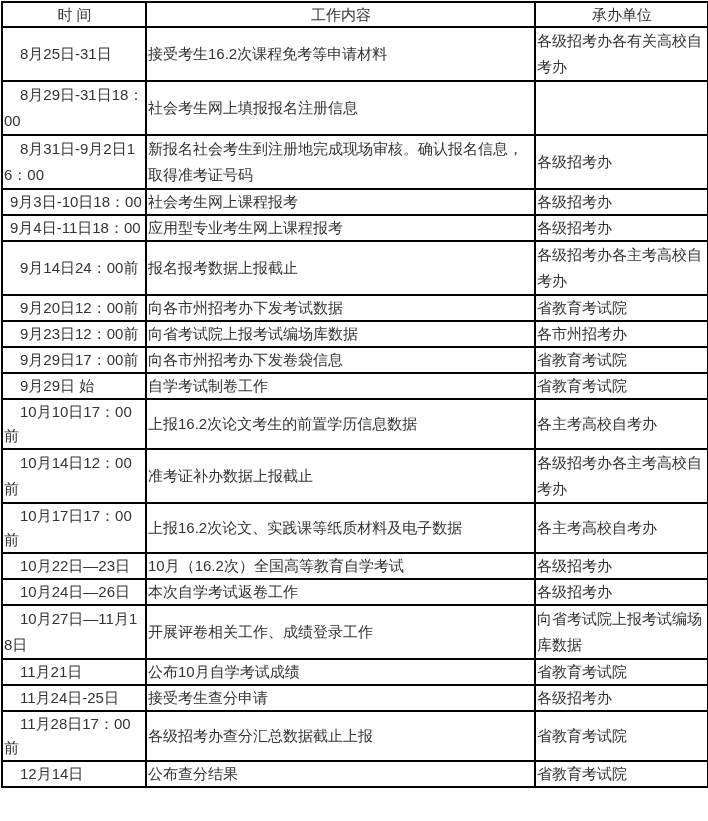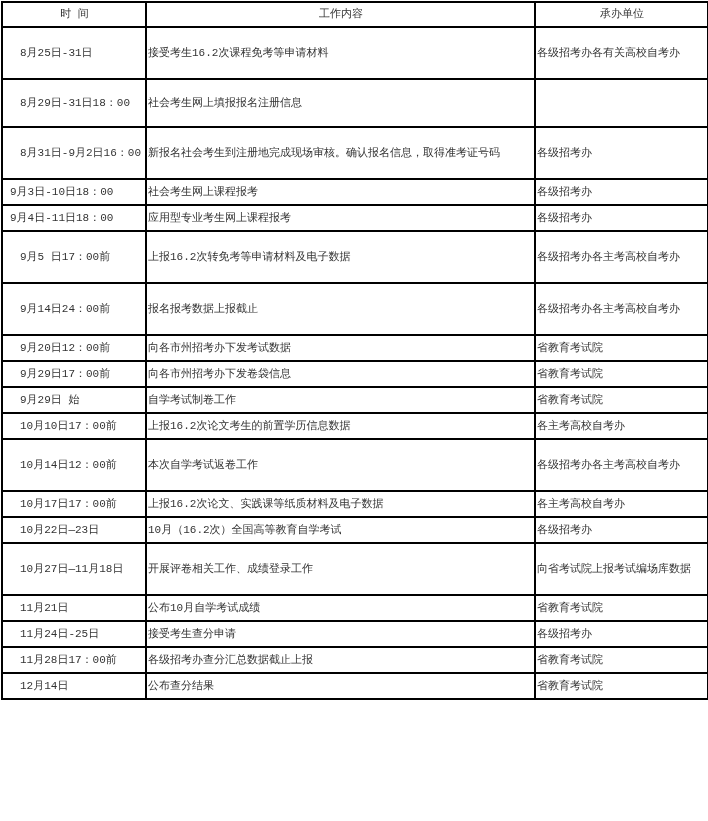--- a/index.html
+++ b/index.html
@@ -2,22 +2,22 @@
 <html><head>
 <meta charset="utf-8">
 <style>
   html, body { margin: 0; padding: 0; background: #ffffff; }
   body { width: 708px; height: 821px; overflow: hidden; position: relative; }
   table {
     position: absolute; left: 1px; top: 1px;
     border-collapse: collapse;
     width: 706px;
     table-layout: fixed;
-    font-family: Liberation Mono, monospace;
-    font-size: 11px;
+    font-family: Liberation Sans, sans-serif;
+    font-size: 15px;
     color: #333333;
   }
   td, th {
     border: 2px solid #000000;
     padding: 0 0 0 1px;
     vertical-align: middle;
     line-height: 26px;
     font-weight: normal;
     word-break: break-all;
     overflow: hidden;
@@ -69,62 +69,67 @@
         <td class="time"><span class="indent-s"></span><span>9月3日-10日18：00</span></td>
         <td>社会考生网上课程报考</td>
         <td>各级招考办</td>
       </tr>
       <tr class="h1">
         <td class="time"><span class="indent-s"></span><span>9月4日-11日18：00</span></td>
         <td>应用型专业考生网上课程报考</td>
         <td>各级招考办</td>
       </tr>
       <tr class="h2">
-        <td class="time"><span class="indent"></span><span>9月5 日17：00前</span></td>
-        <td>上报16.2次转免考等申请材料及电子数据</td>
-        <td>各级招考办各主考高校自考办</td>
-      </tr>
-      <tr class="h2">
         <td class="time"><span class="indent"></span><span>9月14日24：00前</span></td>
         <td>报名报考数据上报截止</td>
         <td>各级招考办各主考高校自考办</td>
       </tr>
       <tr class="h1">
         <td class="time"><span class="indent"></span><span>9月20日12：00前</span></td>
         <td>向各市州招考办下发考试数据</td>
         <td>省教育考试院</td>
+      </tr>
+      <tr class="h1">
+        <td class="time"><span class="indent"></span><span>9月23日12：00前</span></td>
+        <td>向省考试院上报考试编场库数据</td>
+        <td>各市州招考办</td>
       </tr>
       <tr class="h1">
         <td class="time"><span class="indent"></span><span>9月29日17：00前</span></td>
         <td>向各市州招考办下发卷袋信息</td>
         <td>省教育考试院</td>
       </tr>
       <tr class="h1">
         <td class="time"><span class="indent"></span><span>9月29日 始</span></td>
         <td>自学考试制卷工作</td>
         <td>省教育考试院</td>
       </tr>
       <tr class="h1">
         <td class="time"><span class="indent"></span><span>10月10日17：00前</span></td>
         <td>上报16.2次论文考生的前置学历信息数据</td>
         <td>各主考高校自考办</td>
       </tr>
       <tr class="h2">
         <td class="time"><span class="indent"></span><span>10月14日12：00前</span></td>
-        <td>本次自学考试返卷工作</td>
+        <td>准考证补办数据上报截止</td>
         <td>各级招考办各主考高校自考办</td>
       </tr>
       <tr class="h1">
         <td class="time"><span class="indent"></span><span>10月17日17：00前</span></td>
         <td>上报16.2次论文、实践课等纸质材料及电子数据</td>
         <td>各主考高校自考办</td>
       </tr>
       <tr class="h1">
         <td class="time"><span class="indent"></span><span>10月22日—23日</span></td>
         <td>10月（16.2次）全国高等教育自学考试</td>
+        <td>各级招考办</td>
+      </tr>
+      <tr class="h1">
+        <td class="time"><span class="indent"></span><span>10月24日—26日</span></td>
+        <td>本次自学考试返卷工作</td>
         <td>各级招考办</td>
       </tr>
       <tr class="h2">
         <td class="time"><span class="indent"></span><span>10月27日—11月18日</span></td>
         <td>开展评卷相关工作、成绩登录工作</td>
         <td>向省考试院上报考试编场库数据</td>
       </tr>
       <tr class="h1">
         <td class="time"><span class="indent"></span><span>11月21日</span></td>
         <td>公布10月自学考试成绩</td>

